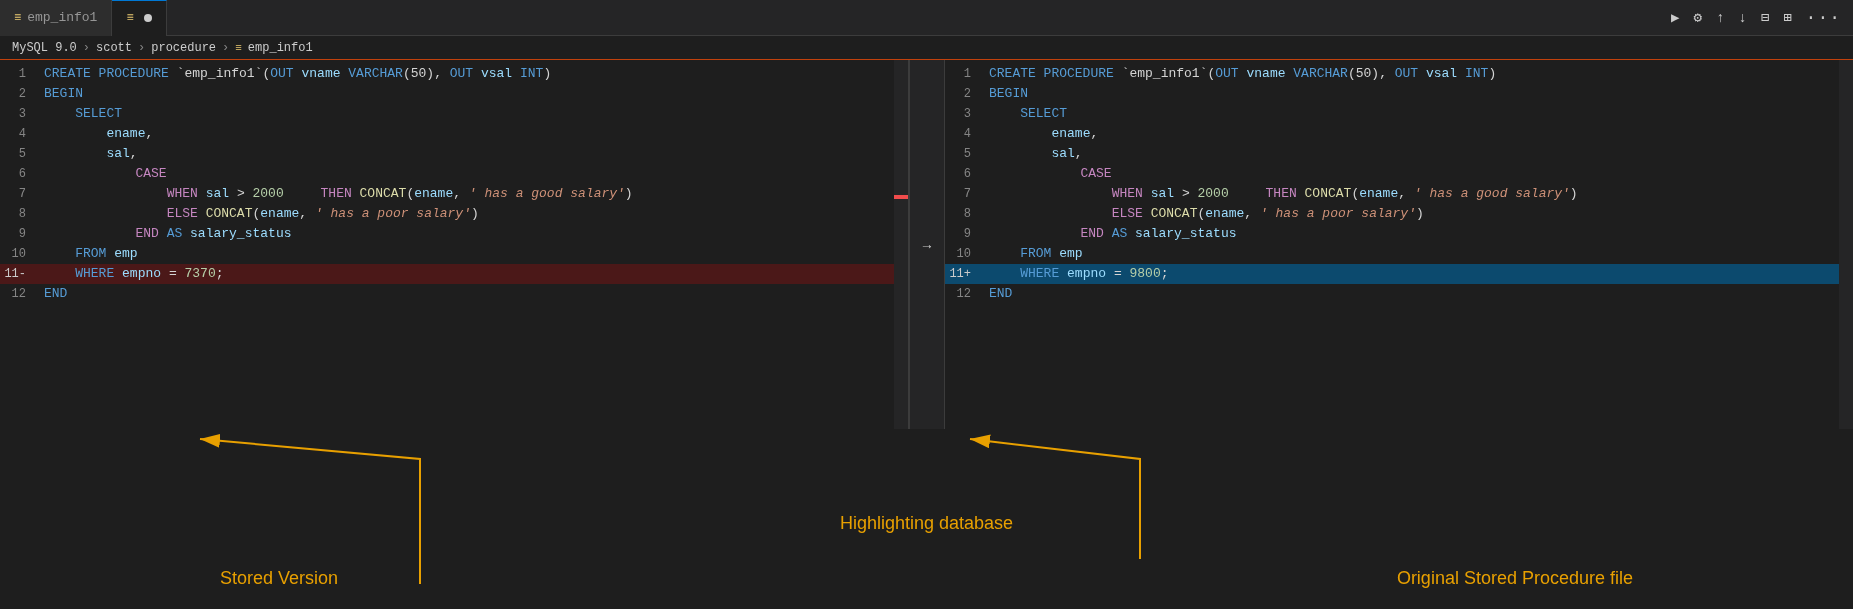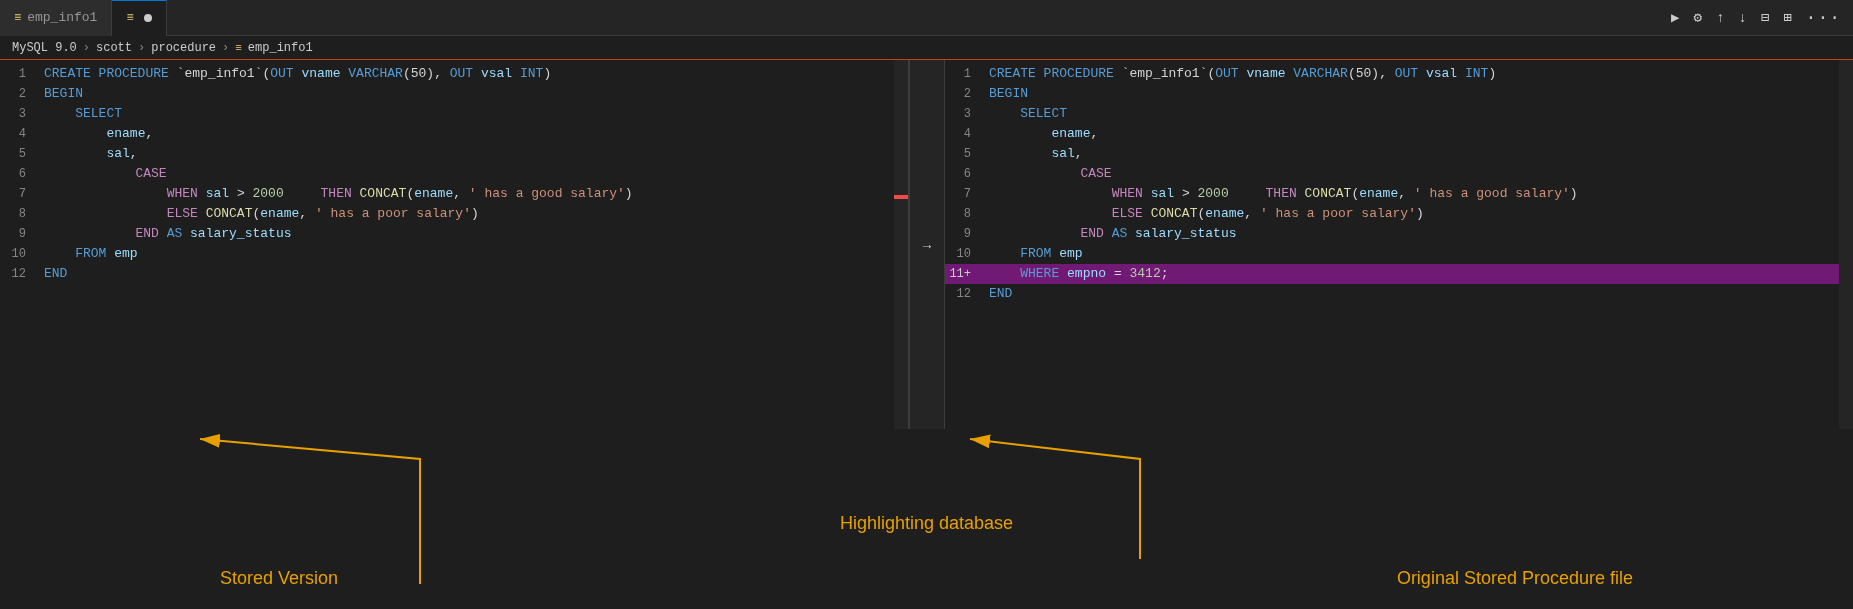--- a/index.html
+++ b/index.html
@@ -138,28 +138,28 @@
 
     .line-content {
       flex: 1;
       padding-left: 4px;
     }
 
     .line-deleted {
       background: #4b1818;
     }
     .line-added {
-      background: #701a75;
+      background: #0c4a6e;
     }
 
     
     .kw { color: #569cd6; }       
     .kw2 { color: #c586c0; margin-left: 29px; }      
     .fn { color: #dcdcaa; }       
-    .str { color: #ce9178; }      
+    .str { color: #ce9178; font-style: italic; }      
     .num { color: #b5cea8; }      
     .id { color: #9cdcfe; }       
     .op { color: #d4d4d4; }       
     .plain { color: #d4d4d4; }
 
     
     .annotation-svg {
       position: absolute;
       top: 0;
       left: 0;
@@ -299,20 +299,24 @@
             <span class="line-content">            <span class="kw2">ELSE</span> <span class="fn">CONCAT</span><span class="plain">(</span><span class="id">ename</span><span class="plain">,</span> <span class="str">' has a poor salary'</span><span class="plain">)</span></span>
           </div>
           <div class="code-line">
             <span class="line-number">9</span>
             <span class="line-content">        <span class="kw2">END</span> <span class="kw">AS</span> <span class="id">salary_status</span></span>
           </div>
           <div class="code-line">
             <span class="line-number">10</span>
             <span class="line-content">    <span class="kw">FROM</span> <span class="id">emp</span></span>
           </div>
+          <div class="code-line line-deleted">
+            <span class="line-number changed">11-</span>
+            <span class="line-content">    <span class="kw">WHERE</span> <span class="id">empno</span> <span class="op">=</span> <span class="num">7370</span><span class="plain">;</span></span>
+          </div>
           <div class="code-line">
             <span class="line-number">12</span>
             <span class="line-content"><span class="kw">END</span></span>
           </div>
         </div>
 
         <div style="position:absolute;right:0;top:0;width:14px;height:100%;background:#252526;">
           <div style="position:absolute;right:0;top:135px;width:14px;height:4px;background:#f14c4c;"></div>
         </div>
       </div>
@@ -359,21 +363,21 @@
           <div class="code-line">
             <span class="line-number">9</span>
             <span class="line-content">        <span class="kw2">END</span> <span class="kw">AS</span> <span class="id">salary_status</span></span>
           </div>
           <div class="code-line">
             <span class="line-number">10</span>
             <span class="line-content">    <span class="kw">FROM</span> <span class="id">emp</span></span>
           </div>
           <div class="code-line line-added">
             <span class="line-number changed">11+</span>
-            <span class="line-content">    <span class="kw">WHERE</span> <span class="id">empno</span> <span class="op">=</span> <span class="num">3412</span><span class="plain">;</span></span>
+            <span class="line-content">    <span class="kw">WHERE</span> <span class="id">empno</span> <span class="op">=</span> <span class="num">9800</span><span class="plain">;</span></span>
           </div>
           <div class="code-line">
             <span class="line-number">12</span>
             <span class="line-content"><span class="kw">END</span></span>
           </div>
         </div>
 
         <div style="position:absolute;right:0;top:0;width:14px;height:100%;background:#252526;"></div>
       </div>
 

